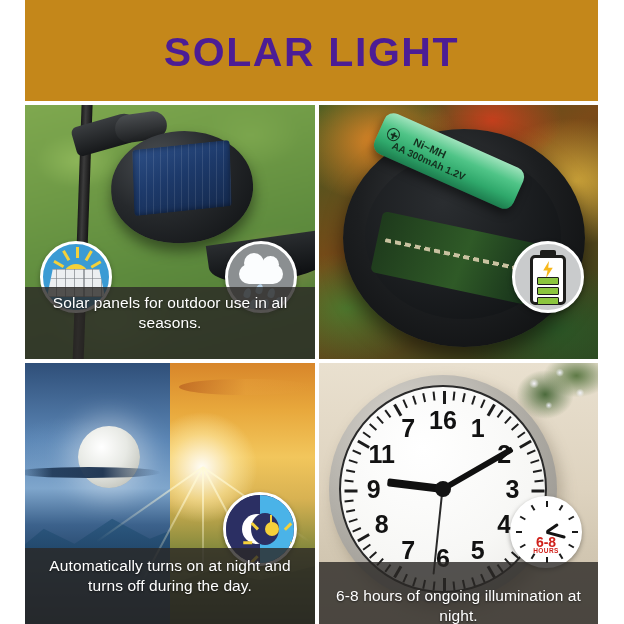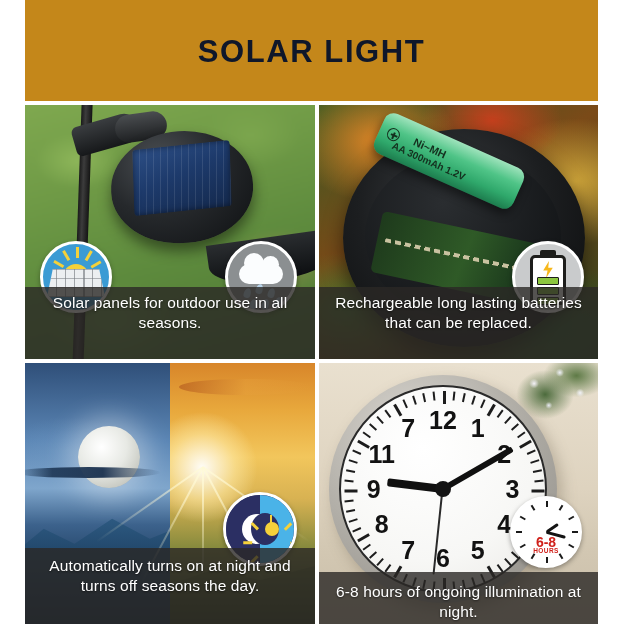--- a/index.html
+++ b/index.html
@@ -18,22 +18,22 @@
   
   .header {
     position: absolute;
     left: 25px; top: 0; width: 573px; height: 101px;
     background: #c4871a;
     display: flex; flex-direction: column;
     align-items: center; justify-content: center;
     padding-top: 4px;
   }
   .title-main {
-    color: #0f172a;
-    font-size: 31px;
+    color: #4c1d95;
+    font-size: 41px;
     font-weight: bold;
     letter-spacing: 1.6px;
     line-height: 1.04;
   }
   .title-sub {
     color: #ffffff;
     font-size: 29px;
     font-weight: 300;
     letter-spacing: 4.2px;
     line-height: 1.15;
@@ -266,21 +266,21 @@
     text-align:center;
     font-size: 15.5px;
     line-height: 1.26;
     font-weight: 500;
     letter-spacing: .1px;
     padding: 6px 10px 8px;
     text-shadow: 0 1px 2px rgba(0,0,0,.55);
   }
   .p1 .caption, .p2 .caption { height: 72px; padding-top: 6px; }
   .p3 .caption { height: 76px; padding-top: 8px; }
-  .p4 .caption { height: 52px; padding-top: 10px; }
+  .p4 .caption { height: 62px; padding-top: 24px; }
 
   
   .badge {
     position:absolute; border-radius:50%;
     border: 3px solid #ffffff;
     display:flex; align-items:center; justify-content:center;
     box-shadow: 0 2px 5px rgba(0,0,0,.35);
     overflow:hidden;
   }
   .badge-solar { left: 15px; bottom: 46px; width: 72px; height: 72px; background:#3b9bd4; }
@@ -413,21 +413,20 @@
 
       <div class="badge badge-batt">
         <div class="ic-battery">
           <div class="ic-bolt"></div>
           <div class="ic-bar" style="top:19px;"></div>
           <div class="ic-bar" style="top:29px;"></div>
           <div class="ic-bar" style="top:39px;"></div>
         </div>
       </div>
 
-      <div class="caption">Rechargeable long lasting batteries that can be replaced.</div>
     </div>
 
     <div class="panel p3">
       <div class="photo">
         <div class="night">
           <div class="moon"></div>
           <div class="night-cloud"></div>
           <div class="mountain"></div>
         </div>
         <div class="day">
@@ -449,21 +448,21 @@
         <div class="ic-ray2" style="transform:rotate(0deg) translateY(-14px)"></div>
         <div class="ic-ray2" style="transform:rotate(45deg) translateY(-14px)"></div>
         <div class="ic-ray2" style="transform:rotate(90deg) translateY(-14px)"></div>
         <div class="ic-ray2" style="transform:rotate(135deg) translateY(-14px)"></div>
         <div class="ic-ray2" style="transform:rotate(180deg) translateY(-14px)"></div>
         <div class="ic-ray2" style="transform:rotate(225deg) translateY(-14px)"></div>
         <div class="ic-ray2" style="transform:rotate(270deg) translateY(-14px)"></div>
         <div class="ic-ray2" style="transform:rotate(315deg) translateY(-14px)"></div>
       </div>
 
-      <div class="caption">Automatically turns on at night and turns off seasons the day.</div>
+      <div class="caption">Automatically turns on at night and turns off during the day.</div>
     </div>
 
     <div class="panel p4">
       <div class="photo wallphoto">
         <div class="foliage"></div>
         <div class="clock-shadow"></div>
         <div class="clock-rim">
           <div class="clock-face">
             <div class="tick major" style="transform:rotate(0deg)"></div>
             <div class="tick" style="transform:rotate(6deg)"></div>
@@ -519,21 +518,21 @@
             <div class="tick" style="transform:rotate(306deg)"></div>
             <div class="tick" style="transform:rotate(312deg)"></div>
             <div class="tick" style="transform:rotate(318deg)"></div>
             <div class="tick" style="transform:rotate(324deg)"></div>
             <div class="tick major" style="transform:rotate(330deg)"></div>
             <div class="tick" style="transform:rotate(336deg)"></div>
             <div class="tick" style="transform:rotate(342deg)"></div>
             <div class="tick" style="transform:rotate(348deg)"></div>
             <div class="tick" style="transform:rotate(354deg)"></div>
 
-            <div class="numeral" style="left:50%;  top:16%;">12</div>
+            <div class="numeral" style="left:50%;  top:16%;">16</div>
             <div class="numeral" style="left:67%;  top:20%;">1</div>
             <div class="numeral" style="left:80%;  top:33%;">2</div>
             <div class="numeral" style="left:84%;  top:50%;">3</div>
             <div class="numeral" style="left:80%;  top:67%;">4</div>
             <div class="numeral" style="left:67%;  top:80%;">5</div>
             <div class="numeral" style="left:50%;  top:84%;">6</div>
             <div class="numeral" style="left:33%;  top:80%;">7</div>
             <div class="numeral" style="left:20%;  top:67%;">8</div>
             <div class="numeral" style="left:16%;  top:50%;">9</div>
             <div class="numeral" style="left:20%;  top:33%;">11</div>

